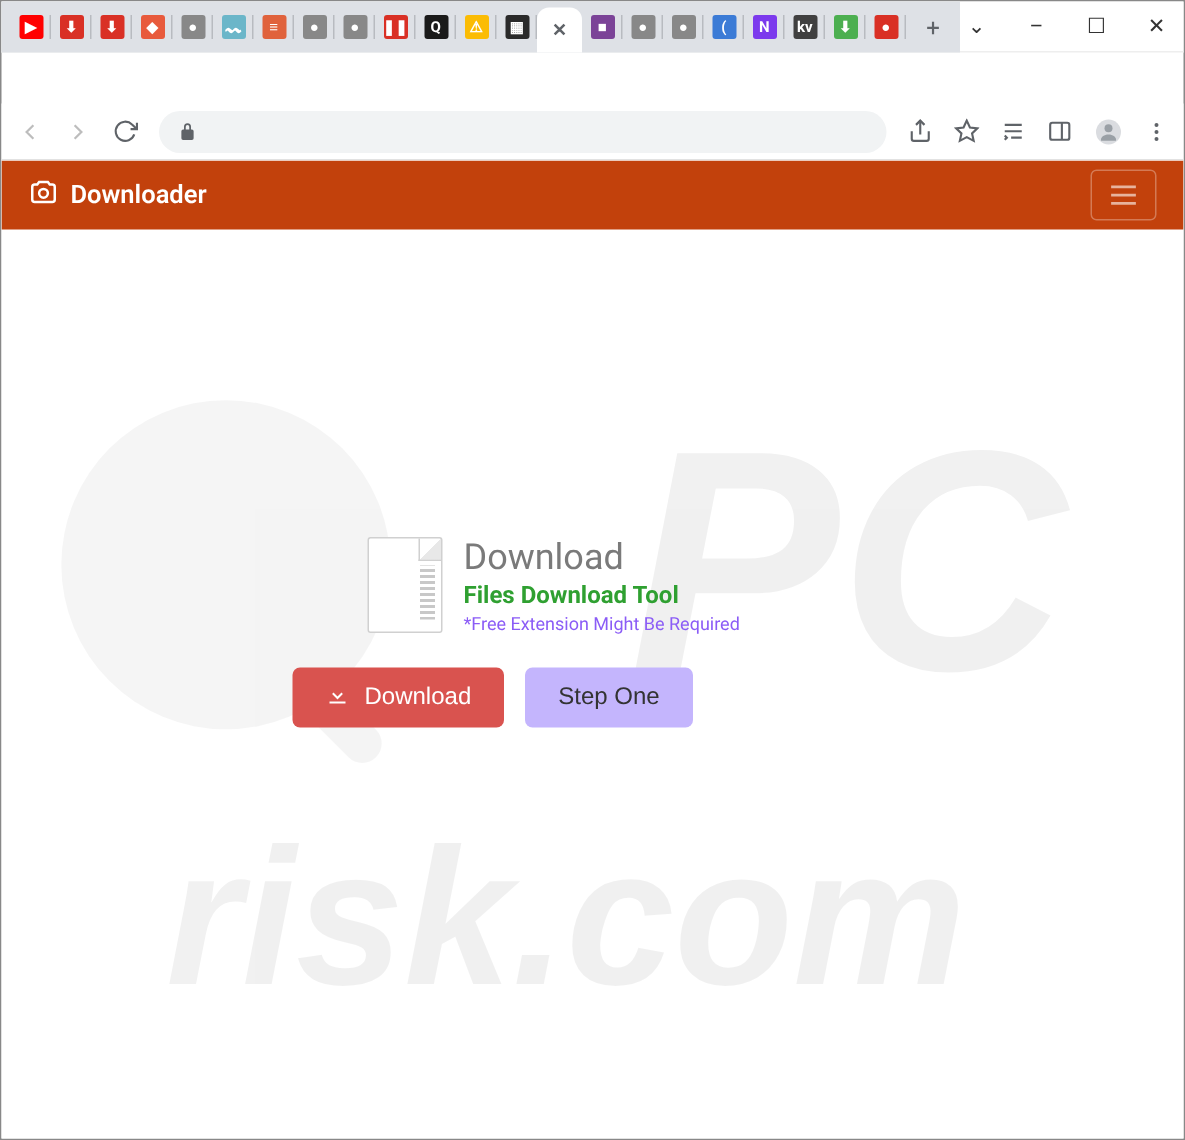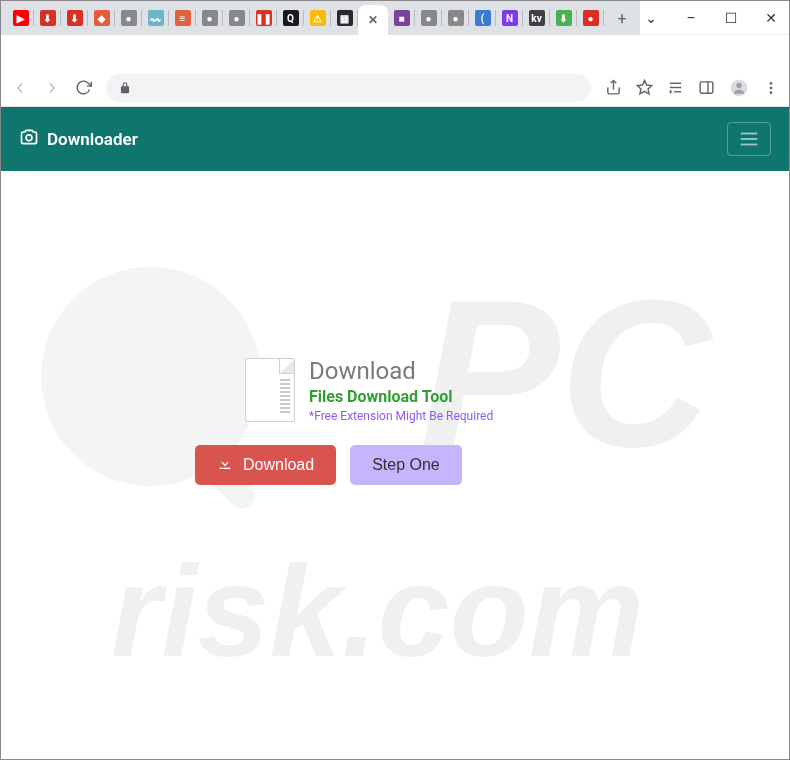--- a/index.html
+++ b/index.html
@@ -144,22 +144,22 @@
 
     
     .page-content {
       flex: 1;
       background: #fff;
       position: relative;
       overflow: hidden;
     }
 
     .app-nav {
-      height: 64px;
-      background: #0f766e;
+      height: 46px;
+      background: #c2410c;
       display: flex;
       align-items: center;
       justify-content: space-between;
       padding: 0 18px;
       text-align: center;
     }
 
     .app-brand {
       display: flex;
       align-items: center;

